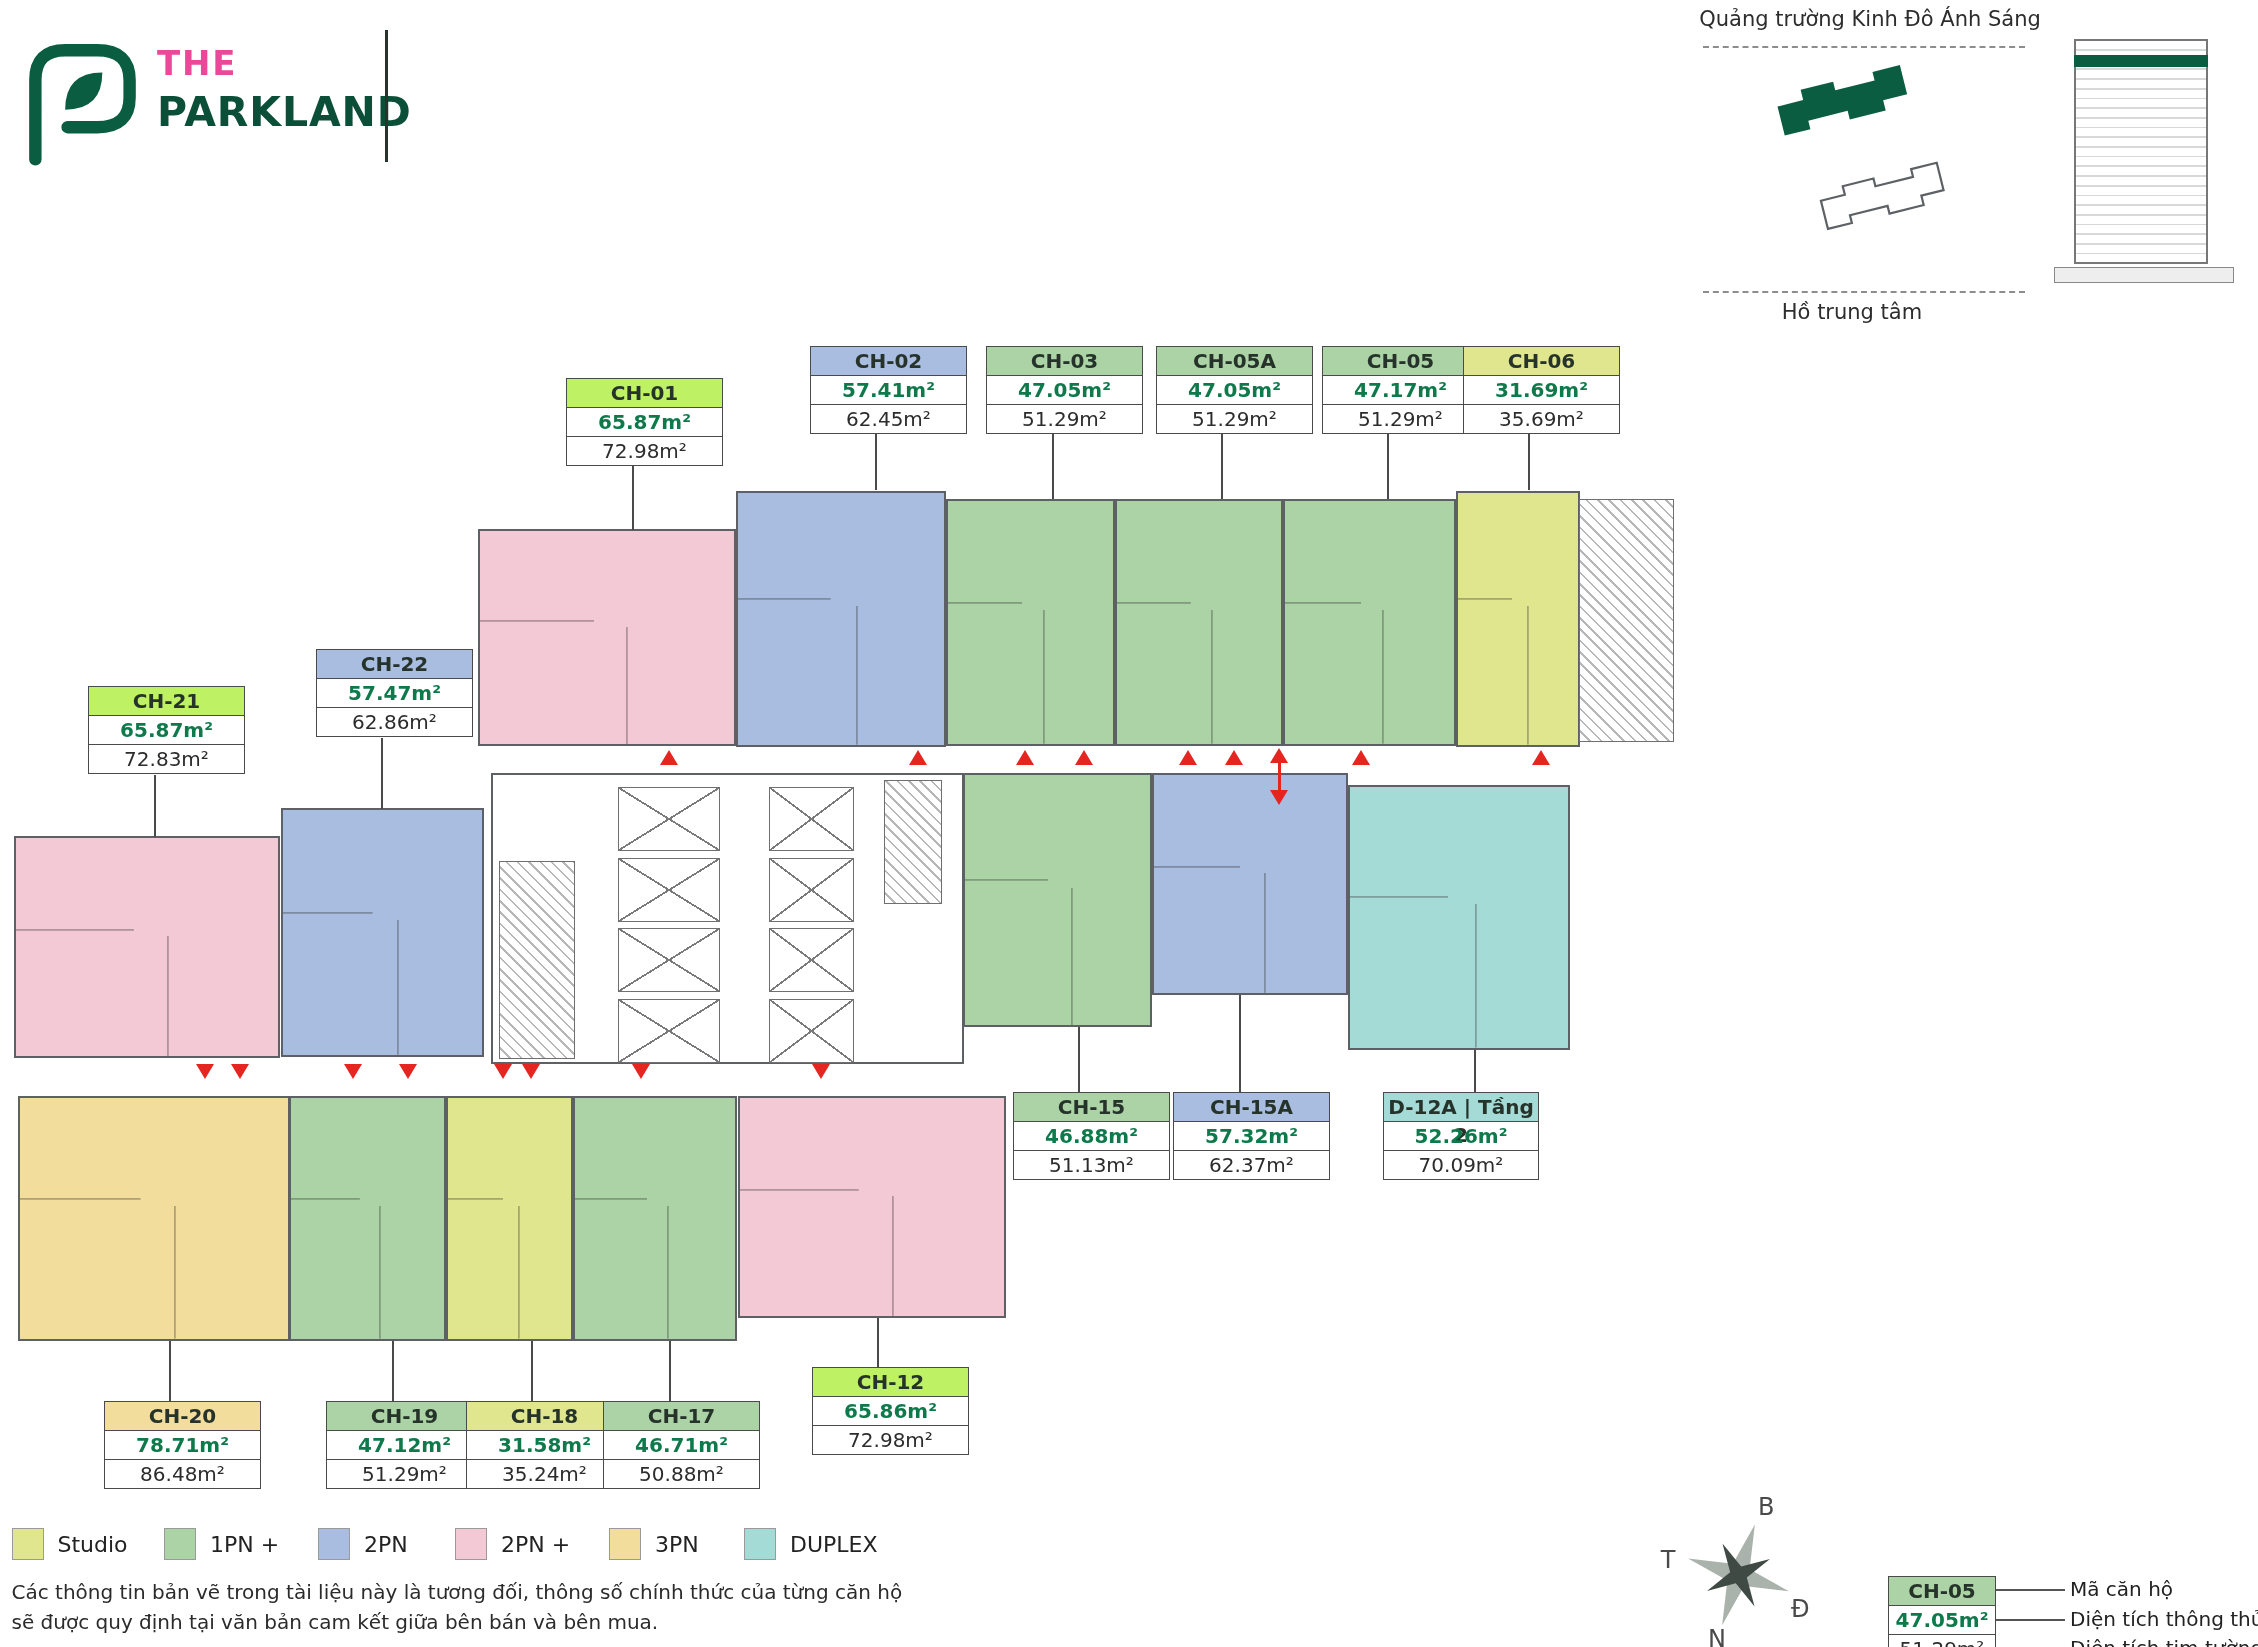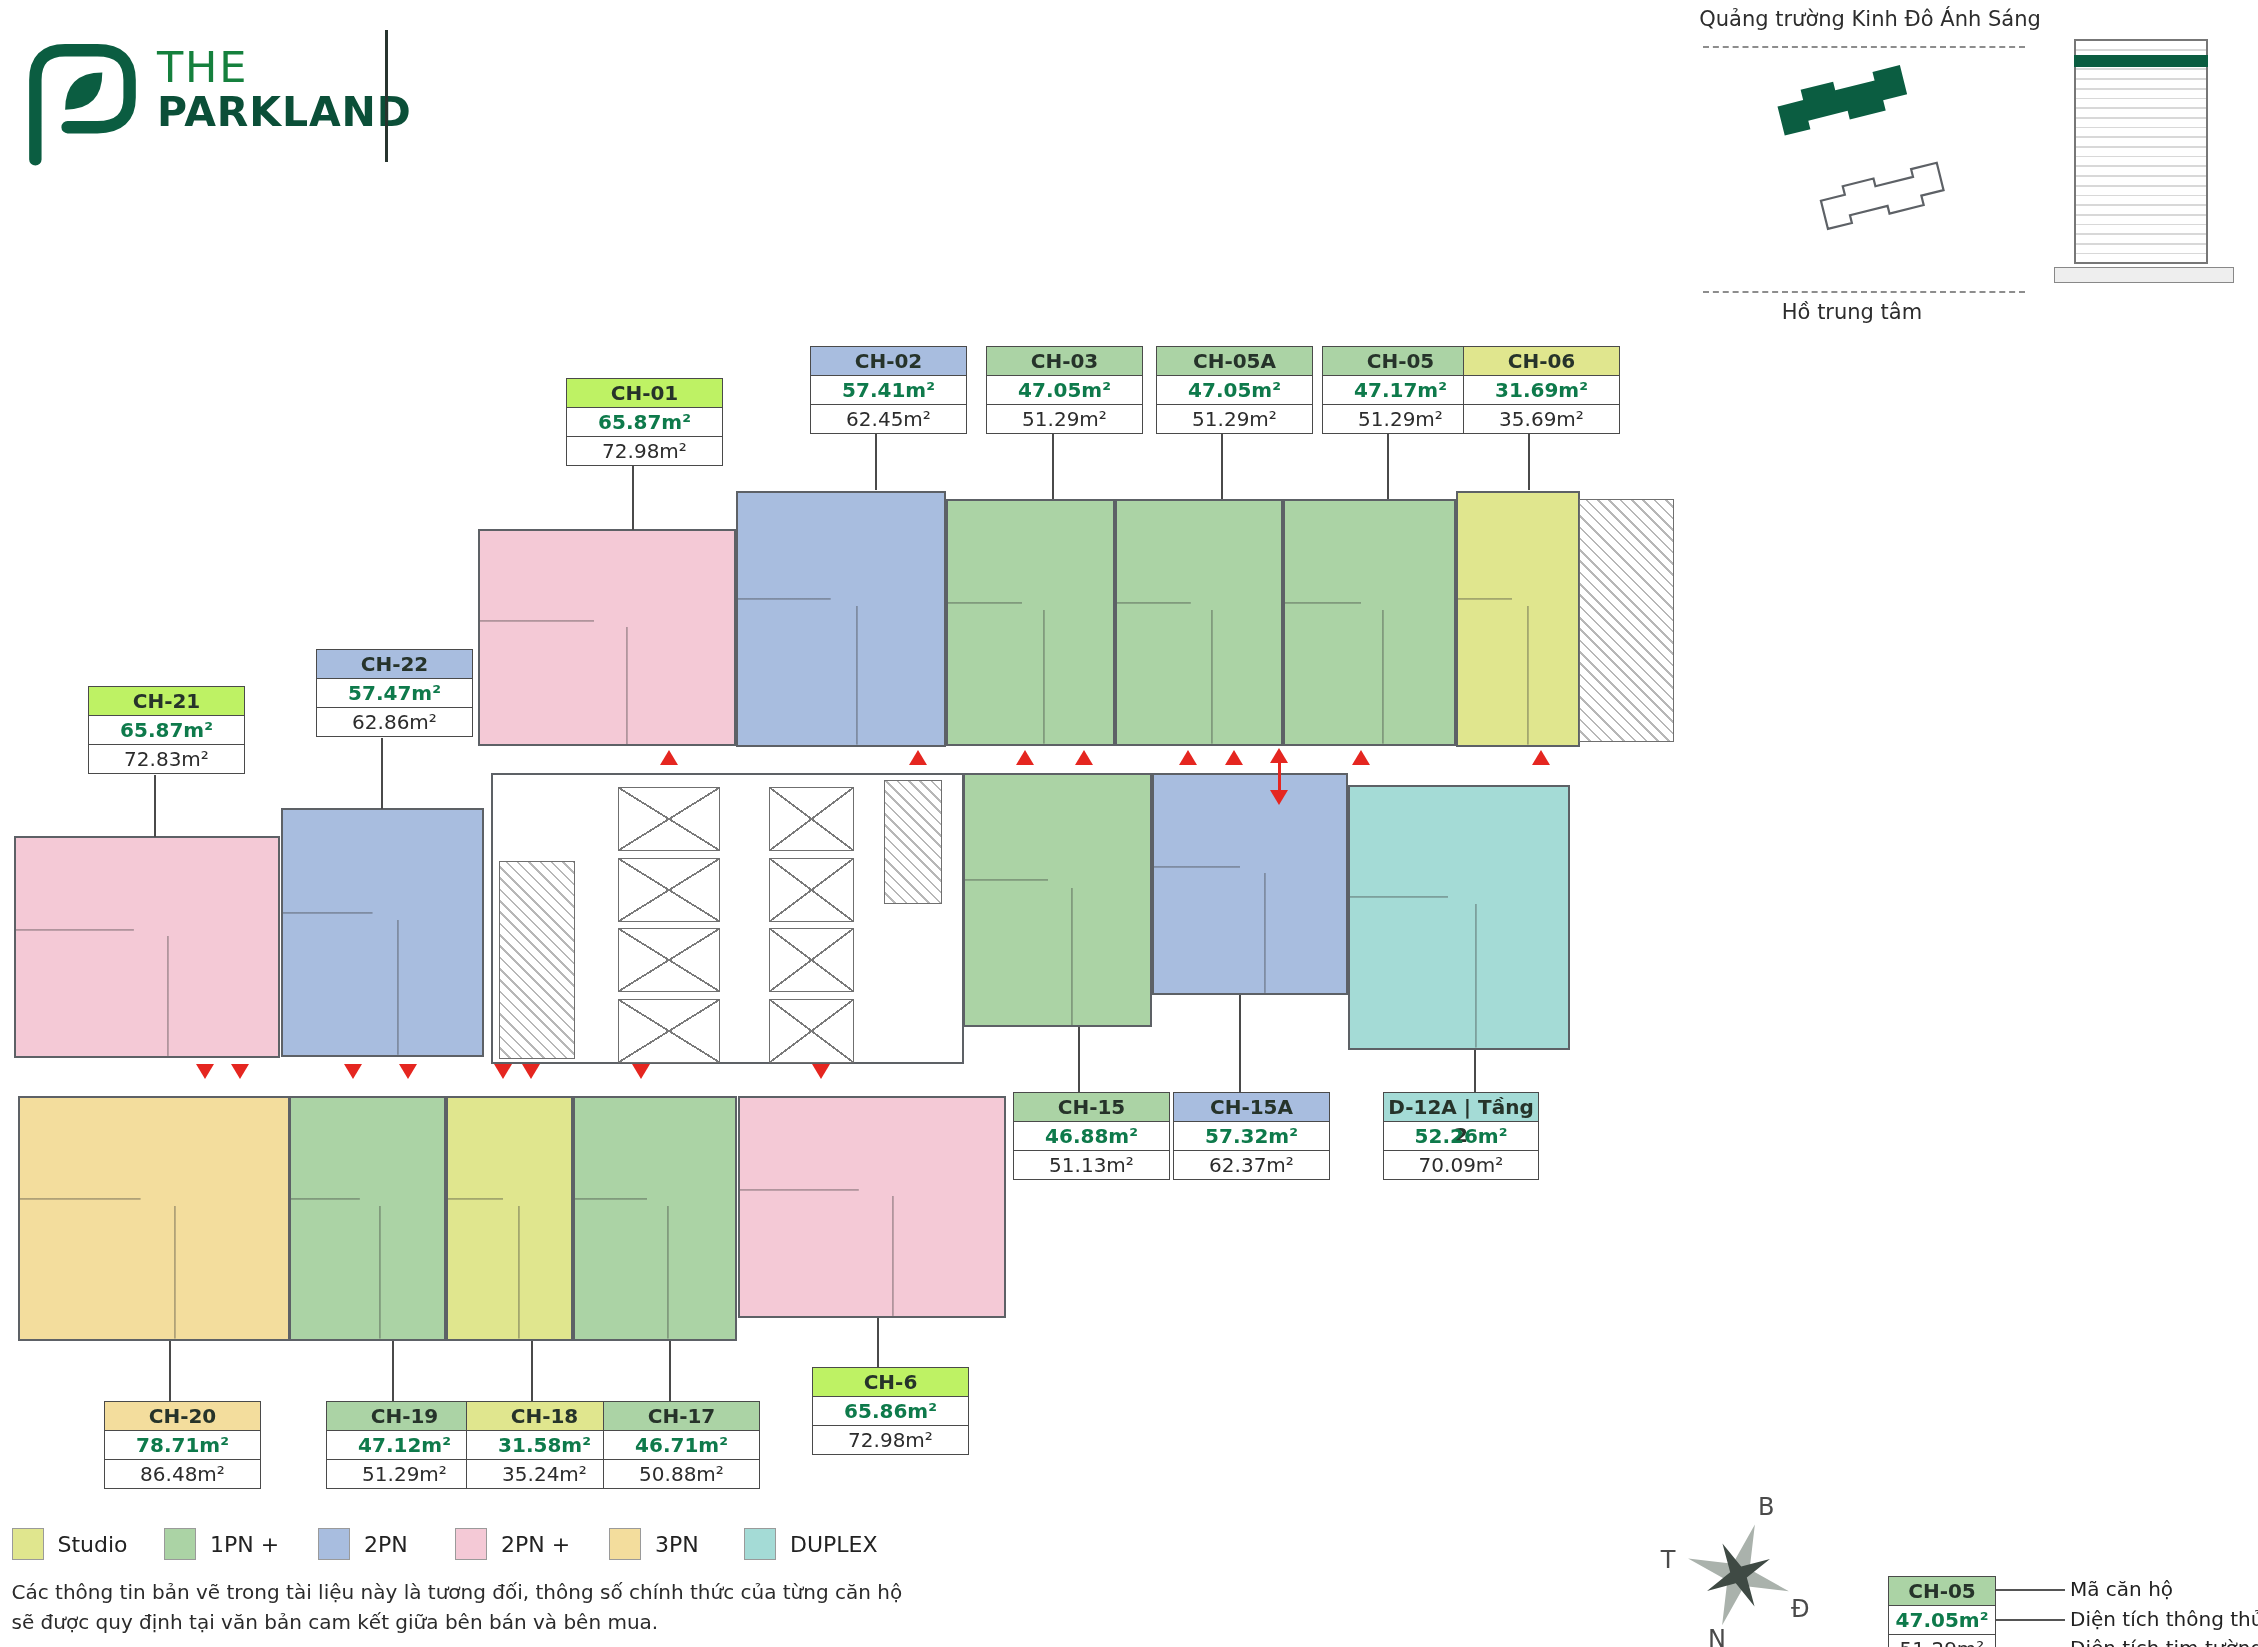--- a/index.html
+++ b/index.html
@@ -1,21 +1,21 @@
 <!DOCTYPE html>
 <html style="font-size:14px"><head>
 <meta charset="utf-8">
 <style>
   html,body{margin:0;padding:0;background:#fff;}
   .page{position:relative;width:2258px;height:1648px;background:#ffffff;overflow:hidden;
         font-family:"DejaVu Sans","Liberation Sans",sans-serif;color:#222;}
   .abs{position:absolute;}
 
   
-  .brand-top{font-size:43px;font-weight:400;color:#15803d;letter-spacing:1.8px;line-height:1;}
+  .brand-top{font-size:34px;font-weight:700;color:#ec4899;letter-spacing:1.8px;line-height:1;}
   .brand-bottom{font-size:41px;font-weight:700;color:#0b4f38;letter-spacing:0.9px;line-height:1;}
   .hdr-divider{width:2.6px;background:#27342e;}
   .hdr-sub{font-size:35px;font-weight:500;color:#1e2a26;}
   .hdr-title{font-size:62px;font-weight:700;color:#0b5d41;}
 
   
   .dash{border-top:2.6px dashed #8d8d8d;}
   .mm-label{font-size:21px;color:#2d2d2d;text-align:center;}
   .t-main{position:absolute;border:2.6px solid #777;box-sizing:border-box;
           background:repeating-linear-gradient(to bottom,#ffffff 0 8px,#d8d8d8 8px 9.7px);}
@@ -238,21 +238,21 @@
     <div class="ul-head h-studio">CH-18</div>
     <div class="ul-net">31.58m²</div>
     <div class="ul-gross">35.24m²</div>
   </div>
   <div class="ulabel" style="left:603px;top:1401px">
     <div class="ul-head h-green">CH-17</div>
     <div class="ul-net">46.71m²</div>
     <div class="ul-gross">50.88m²</div>
   </div>
   <div class="ulabel" style="left:812px;top:1367px">
-    <div class="ul-head h-pink">CH-6</div>
+    <div class="ul-head h-pink">CH-12</div>
     <div class="ul-net">65.86m²</div>
     <div class="ul-gross">72.98m²</div>
   </div>
 
   <div class="abs" style="left:0;top:1528px;width:1059px;height:35px">
     <div class="lg-item" style="left:11.5px">
       <span class="lg-swatch" style="background:#e0e68e"></span><span class="lg-label">Studio</span>
     </div>
     <div class="lg-item" style="left:164px">
       <span class="lg-swatch" style="background:#abd3a5"></span><span class="lg-label">1PN +</span>

